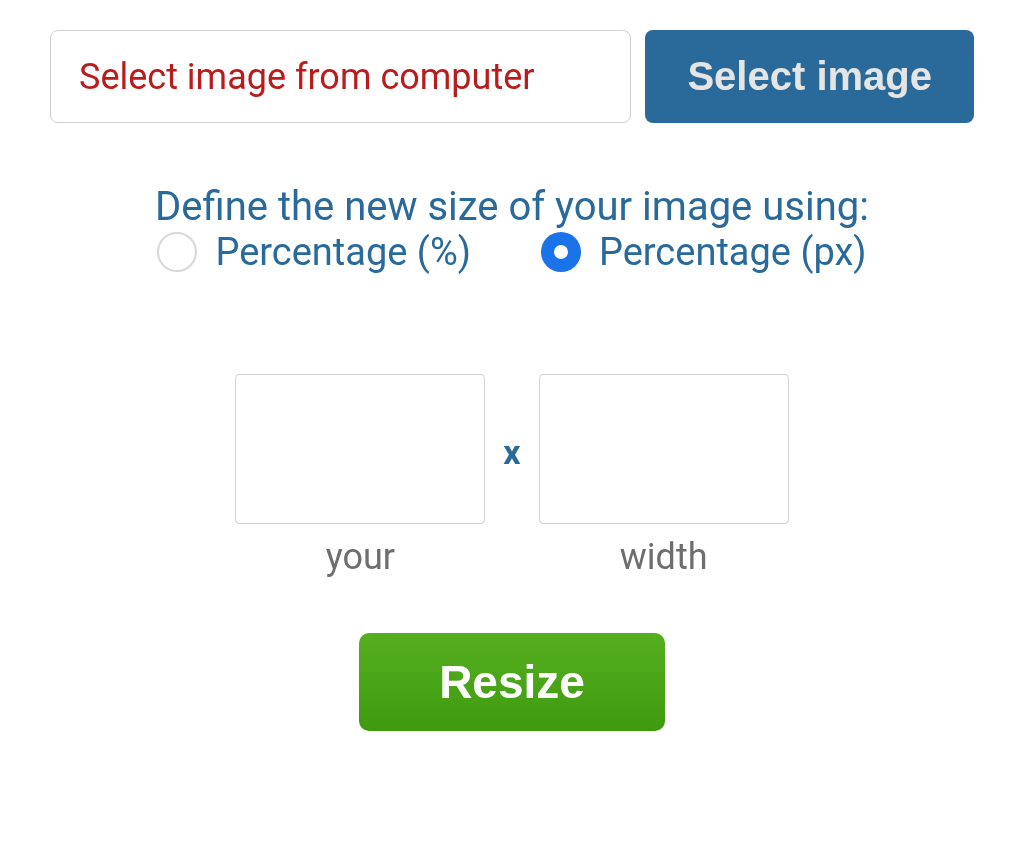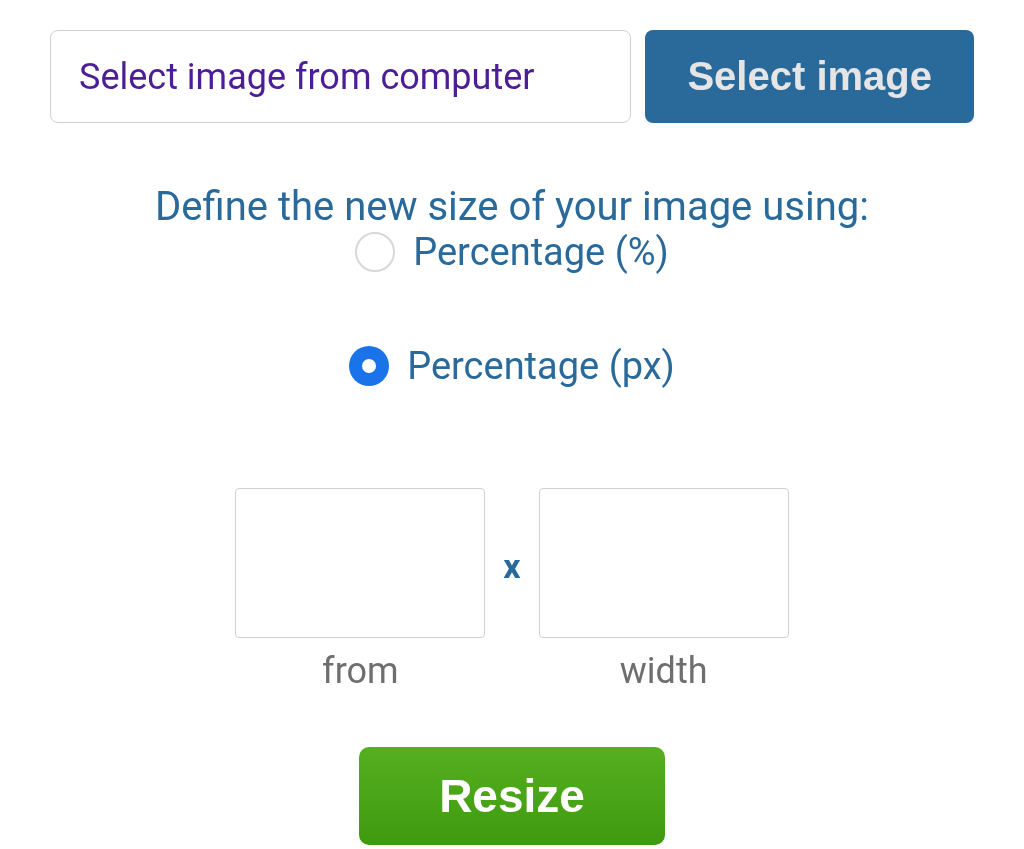--- a/index.html
+++ b/index.html
@@ -18,21 +18,21 @@
       display: flex;
       gap: 14px;
       margin-bottom: 60px;
     }
     .file-display {
       flex: 1;
       border: 1px solid #d0d0d0;
       border-radius: 8px;
       padding: 24px 28px;
       font-size: 36px;
-      color: #4c1d95;
+      color: #b91c1c;
       background: #ffffff;
       display: flex;
       align-items: center;
     }
     .select-button {
       background: #2a6a9b;
       color: #e5e5e5;
       border: none;
       border-radius: 8px;
       padding: 24px 42px;
@@ -48,21 +48,20 @@
       font-size: 40px;
       font-weight: 400;
       text-align: center;
     }
     .radio-row {
       display: flex;
       justify-content: center;
       gap: 70px;
       align-items: center;
       margin-bottom: 100px;
-      flex-direction: column;
     }
     .radio-option {
       display: flex;
       align-items: center;
       gap: 18px;
       cursor: pointer;
     }
     .radio-circle {
       width: 40px;
       height: 40px;
@@ -161,21 +160,21 @@
   </div>
   <div class="radio-option">
     <span class="radio-circle checked"></span>
     <span class="radio-label">Percentage (px)</span>
   </div>
 </div>
 
 <div class="dims-row">
   <div class="dim-group">
     <input class="dim-input" type="text" value="" style="">
-    <span class="dim-label">from</span>
+    <span class="dim-label">your</span>
   </div>
   <span class="dim-x">x</span>
   <div class="dim-group">
     <input class="dim-input" type="text" value="" style="">
     <span class="dim-label">width</span>
   </div>
 </div>
 
 <div class="resize-row">
   <button class="resize-button">

